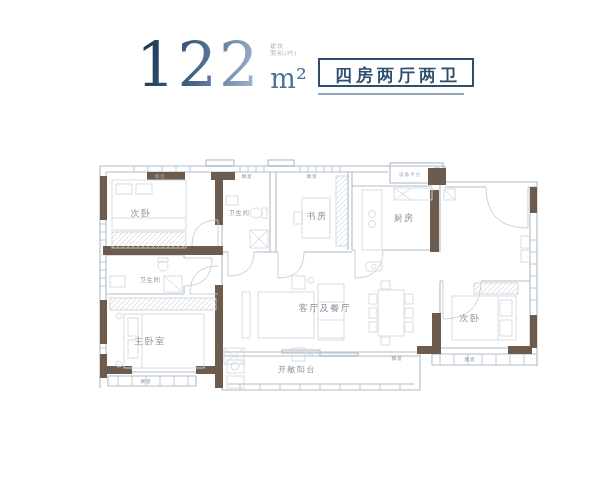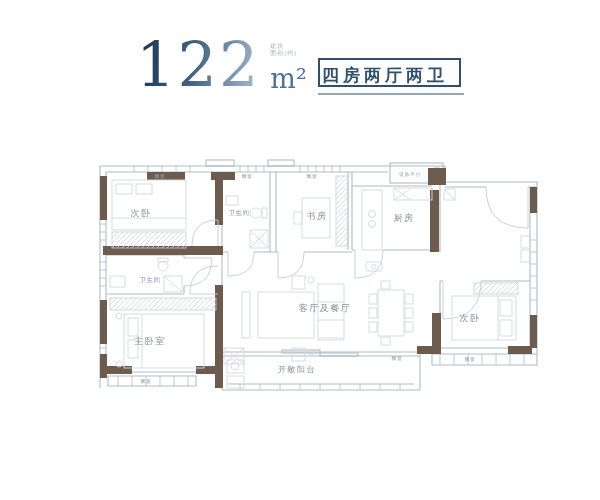--- a/index.html
+++ b/index.html
@@ -10,21 +10,21 @@
   .area-num{font-family:"DejaVu Serif",serif;font-size:62px;line-height:58px;font-weight:400;
             letter-spacing:2px;
             background:linear-gradient(100deg,#16334f 0%,#3f5f82 45%,#a9bfd3 100%);
             -webkit-background-clip:text;background-clip:text;color:transparent;
             -webkit-text-fill-color:transparent;}
   .unit-block{display:flex;flex-direction:column;align-items:flex-start;margin-left:10px;padding-bottom:2px;gap:6px;}
   .unit-caption{font-size:6px;line-height:7px;color:#aab4be;letter-spacing:1px;white-space:pre-line;}
   .area-unit{font-family:"DejaVu Serif",serif;font-size:27px;line-height:26px;color:#4f7298;margin-top:3px;}
   .badge{position:absolute;left:318px;top:58px;box-sizing:border-box;height:29px;
          border:2px solid #2f4f6e;color:#2f4f6e;font-size:17px;font-weight:700;
-         letter-spacing:4px;padding:4px 11px 0 2px;white-space:nowrap;}
+         letter-spacing:4px;padding:4px 11px 0 15px;white-space:nowrap;}
   .badge-underline{position:absolute;left:318px;top:93px;width:146px;height:2px;background:#92a7ba;}
   
   .plan{position:absolute;left:0;top:0;}
   .lbl{fill:#878f99;font-size:9px;letter-spacing:1.5px;text-anchor:middle;font-family:"Liberation Sans",sans-serif;}
   .lbl-m{fill:#878f99;font-size:8px;letter-spacing:1.5px;text-anchor:middle;font-family:"Liberation Sans",sans-serif;}
   .lbl-s{fill:#8d959e;font-size:6.5px;letter-spacing:.5px;text-anchor:middle;font-family:"Liberation Sans",sans-serif;}
   .lbl-xs{fill:#9aa2ab;font-size:5px;letter-spacing:.5px;text-anchor:middle;font-family:"Liberation Sans",sans-serif;}
 </style>
 </head>
 <body>

